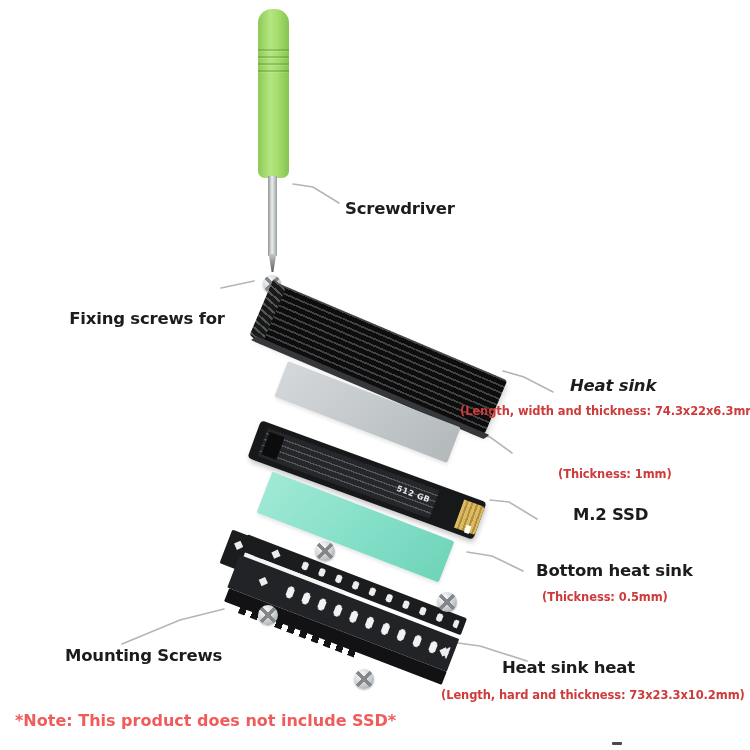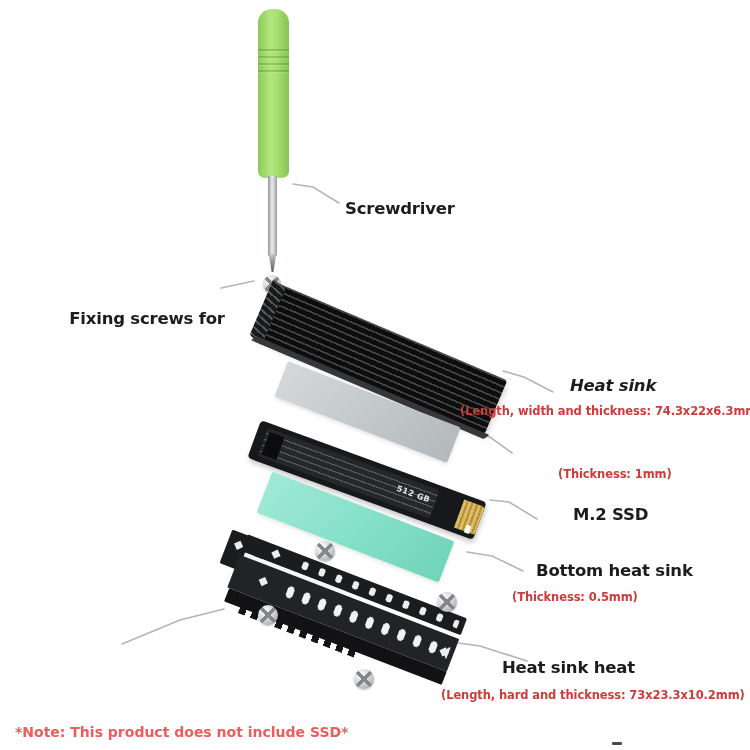--- a/index.html
+++ b/index.html
@@ -3,21 +3,21 @@
 <meta charset="utf-8">
 <style>
   html,body{margin:0;padding:0;background:#fff;}
   .stage{
     position:relative;width:750px;height:750px;background:#ffffff;overflow:hidden;
     font-family:"DejaVu Sans","Liberation Sans",sans-serif;
   }
   
   .lbl{position:absolute;color:#1c1c1e;font-weight:600;font-size:16.5px;letter-spacing:-0.2px;white-space:nowrap;}
   .dim{position:absolute;color:#cf3a3a;font-weight:600;font-size:11.5px;letter-spacing:-0.1px;white-space:nowrap;}
-  .note{position:absolute;color:#f05b5b;font-weight:600;font-size:14px;letter-spacing:0;white-space:nowrap;margin-top:13px;}
+  .note{position:absolute;color:#f05b5b;font-weight:600;font-size:16px;letter-spacing:0;white-space:nowrap;}
   .lbl-2line{text-align:center;line-height:25px;width:180px;}
   
   .sd-handle{position:absolute;left:258px;top:9px;width:31px;height:169px;
     background:linear-gradient(90deg,#8cc957 0%,#b4e680 40%,#a5dd6d 65%,#86c452 100%);
     border-radius:14px 14px 7px 7px;}
   .sd-ridges{position:absolute;left:0;right:0;top:40px;height:26px;
     background:repeating-linear-gradient(180deg,rgba(70,120,30,.30) 0 2px,rgba(255,255,255,.12) 2px 3px,transparent 3px 7px);}
   .sd-shaft{position:absolute;left:268px;top:176px;width:9px;height:80px;
     background:linear-gradient(90deg,#8f9396,#eceeef 45%,#9b9fa3);}
   .sd-tip{position:absolute;left:268px;top:254px;width:9px;height:18px;
@@ -151,22 +151,23 @@
   </div>
 
   <div class="lbl" style="left:570px;top:376px;font-style:italic;">Heat sink</div>
   <div class="dim" style="left:460px;top:404px;">(Length, width and thickness: 74.3x22x6.3mm)</div>
 
   <div class="dim" style="left:558px;top:467px;">(Thickness: 1mm)</div>
 
   <div class="lbl" style="left:573px;top:505px;">M.2 SSD</div>
 
   <div class="lbl" style="left:536px;top:561px;">Bottom heat sink</div>
-  <div class="dim" style="left:512px;top:590px;">(Thickness: 0.5mm)</div>
+  <div class="dim" style="left:542px;top:590px;">(Thickness: 0.5mm)</div>
 
   <div class="lbl" style="left:502px;top:658px;">Heat sink heat</div>
   <div class="dim" style="left:441px;top:688px;">(Length, hard and thickness: 73x23.3x10.2mm)</div>
 
+  <div class="lbl" style="left:65px;top:646px;">Mounting Screws</div>
 
   <div class="note" style="left:15px;top:711px;">*Note: This product does not include SSD*</div>
 
   <div class="stray-dash"></div>
 </div>
 
 </body></html>

